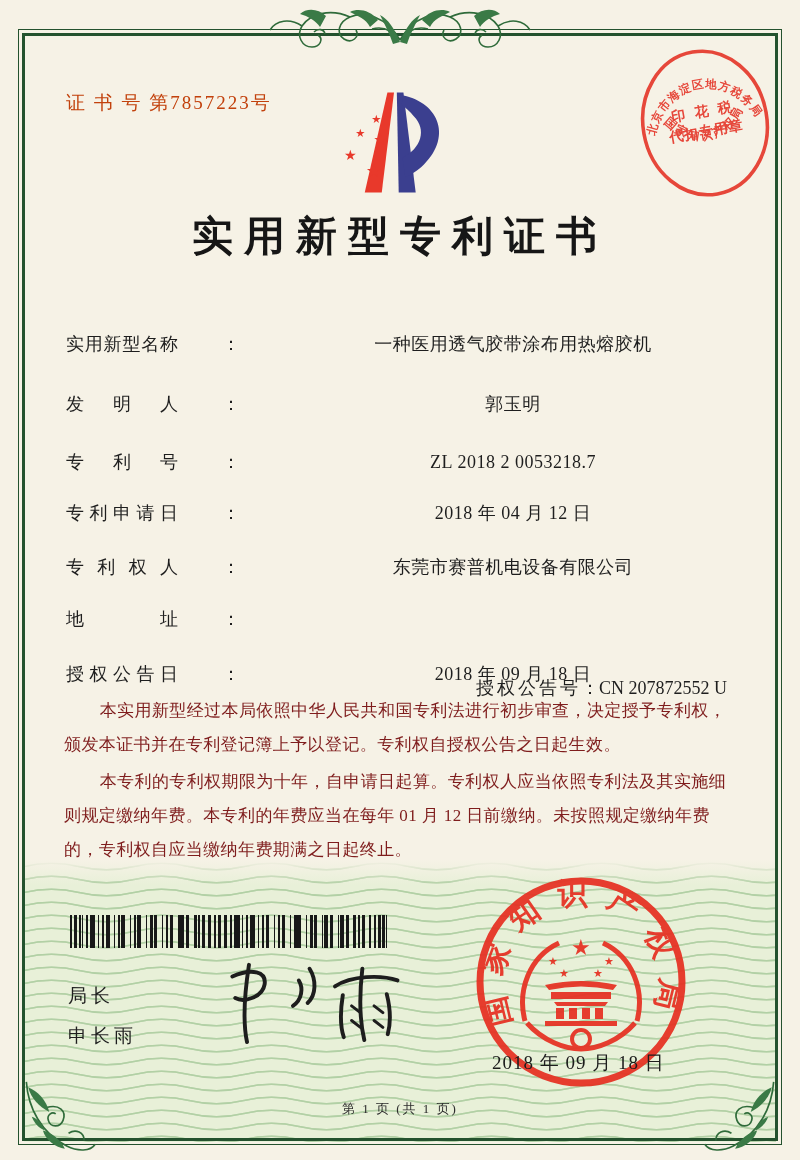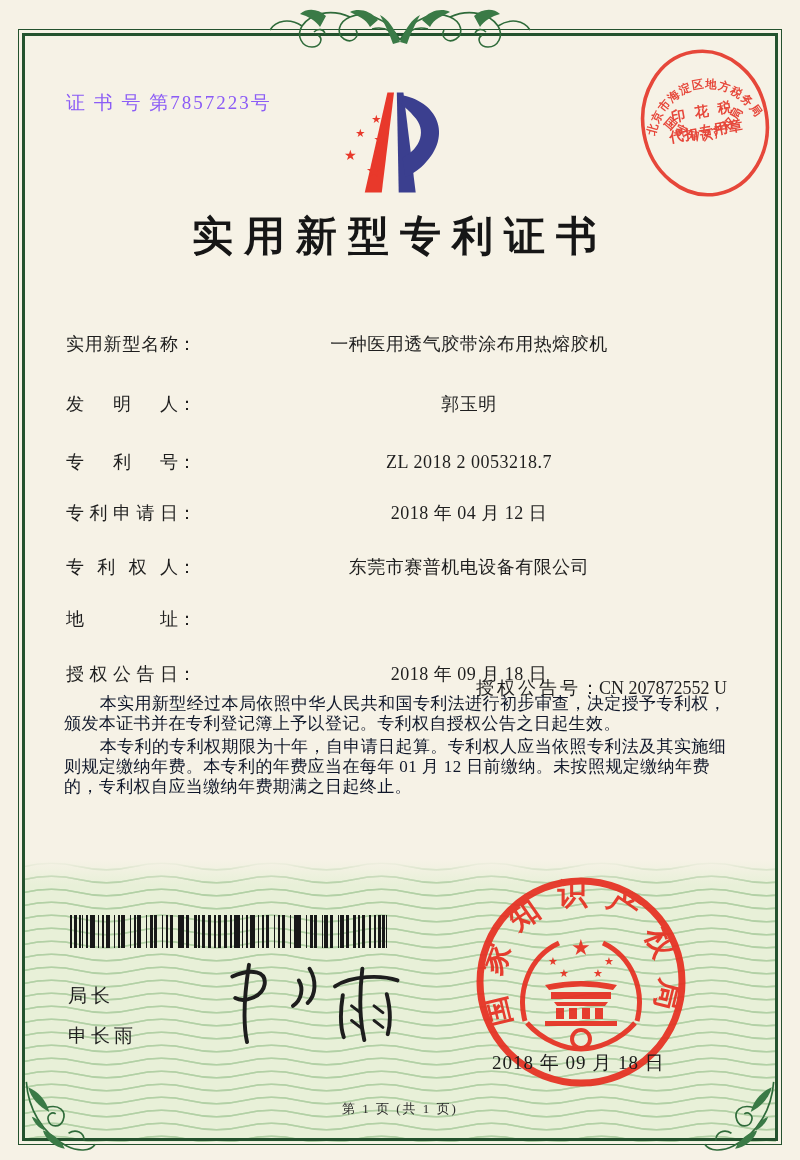--- a/index.html
+++ b/index.html
@@ -14,37 +14,37 @@
     position:absolute;left:18px;top:29px;width:762px;height:1114px;
     border:1.5px solid #24522e;z-index:3;pointer-events:none;
   }
   .frame-inner{
     position:absolute;left:3px;top:3px;right:3px;bottom:3px;
     border:3px solid #24522e;
   }
   
   .watermark{position:absolute;left:24px;top:860px;width:752px;height:282px;z-index:1;}
   
-  .cert-no{position:absolute;left:66px;top:90px;font-size:19px;letter-spacing:2px;color:#8b5cf6;z-index:2;}
+  .cert-no{position:absolute;left:66px;top:90px;font-size:19px;letter-spacing:2px;color:#c2410c;z-index:2;}
   .tax-stamp{position:absolute;left:628px;top:40px;width:154px;height:166px;transform:rotate(-10deg);z-index:2;opacity:.92;}
   .logo{position:absolute;left:328px;top:86px;width:132px;height:114px;z-index:2;}
   .title{
     position:absolute;top:209px;left:0;width:100%;text-align:center;
     font-size:41px;font-weight:bold;letter-spacing:11px;box-sizing:border-box;
     color:#161616;z-index:2;
   }
   
-  .frow{position:absolute;left:66px;width:672px;display:flex;align-items:flex-start;font-size:18px;line-height:30px;z-index:2;}
+  .frow{position:absolute;left:66px;width:672px;display:flex;align-items:flex-start;font-size:18px;line-height:30px;z-index:2;gap:44px;}
   .lab{display:inline-block;width:112px;text-align:justify;text-align-last:justify;flex:none;}
   .colon{flex:none;width:18px;}
   .val{flex:1;margin-left:4px;letter-spacing:.5px;text-align:center;}
   .grant2{position:absolute;left:389px;top:14px;display:flex;margin-left:21px;}
   .lab2{letter-spacing:3px;flex:none;}
   
-  .body-text{position:absolute;left:64px;top:694px;width:676px;font-size:17px;line-height:20px;z-index:2;color:#0f172a;}
+  .body-text{position:absolute;left:64px;top:694px;width:676px;font-size:17px;line-height:34px;z-index:2;color:#7f1d1d;}
   .body-text p{margin:0 0 3px 0;text-indent:2.1em;letter-spacing:.4px;}
   
   .barcode{
     position:absolute;left:70px;top:915px;width:320px;height:33px;z-index:2;
     background-image:
       repeating-linear-gradient(90deg,#181818 0 2px,transparent 2px 4px,#181818 4px 7px,transparent 7px 12px,#181818 12px 13px,transparent 13px 16px),
       repeating-linear-gradient(90deg,transparent 0 9px,#181818 9px 11px,transparent 11px 22px,#181818 22px 25px,transparent 25px 29px);
   }
   
   .director-title{position:absolute;left:68px;top:983px;font-size:19px;letter-spacing:4px;z-index:2;}

